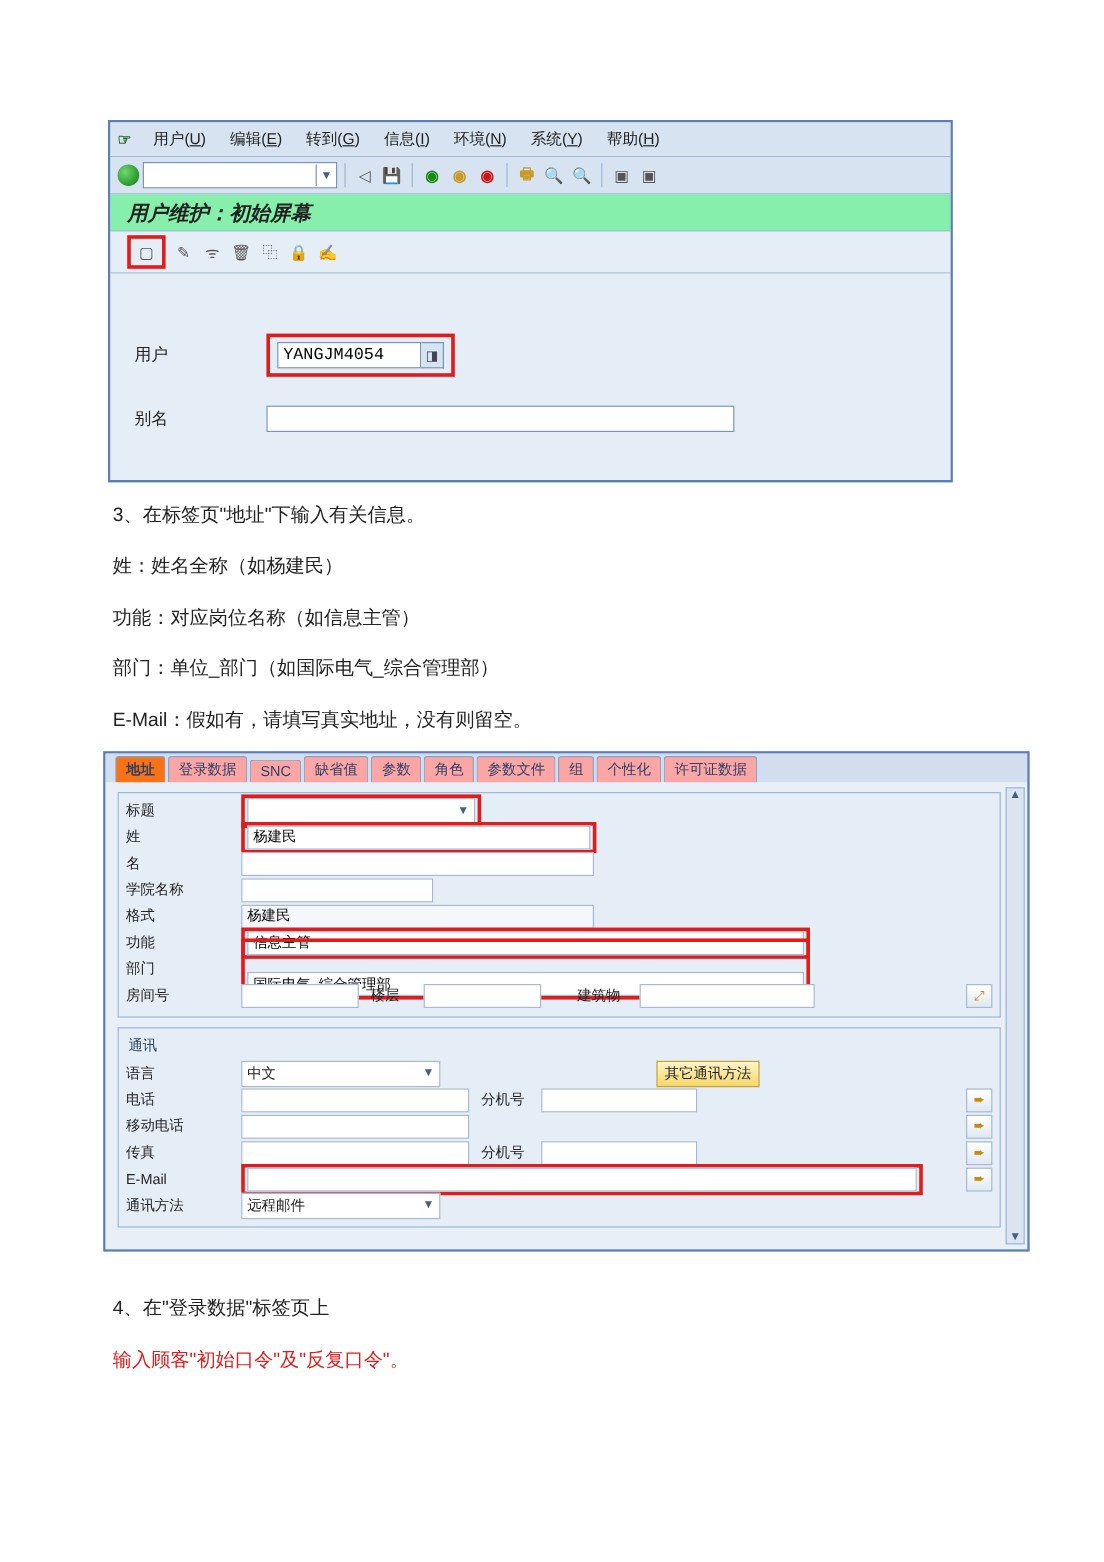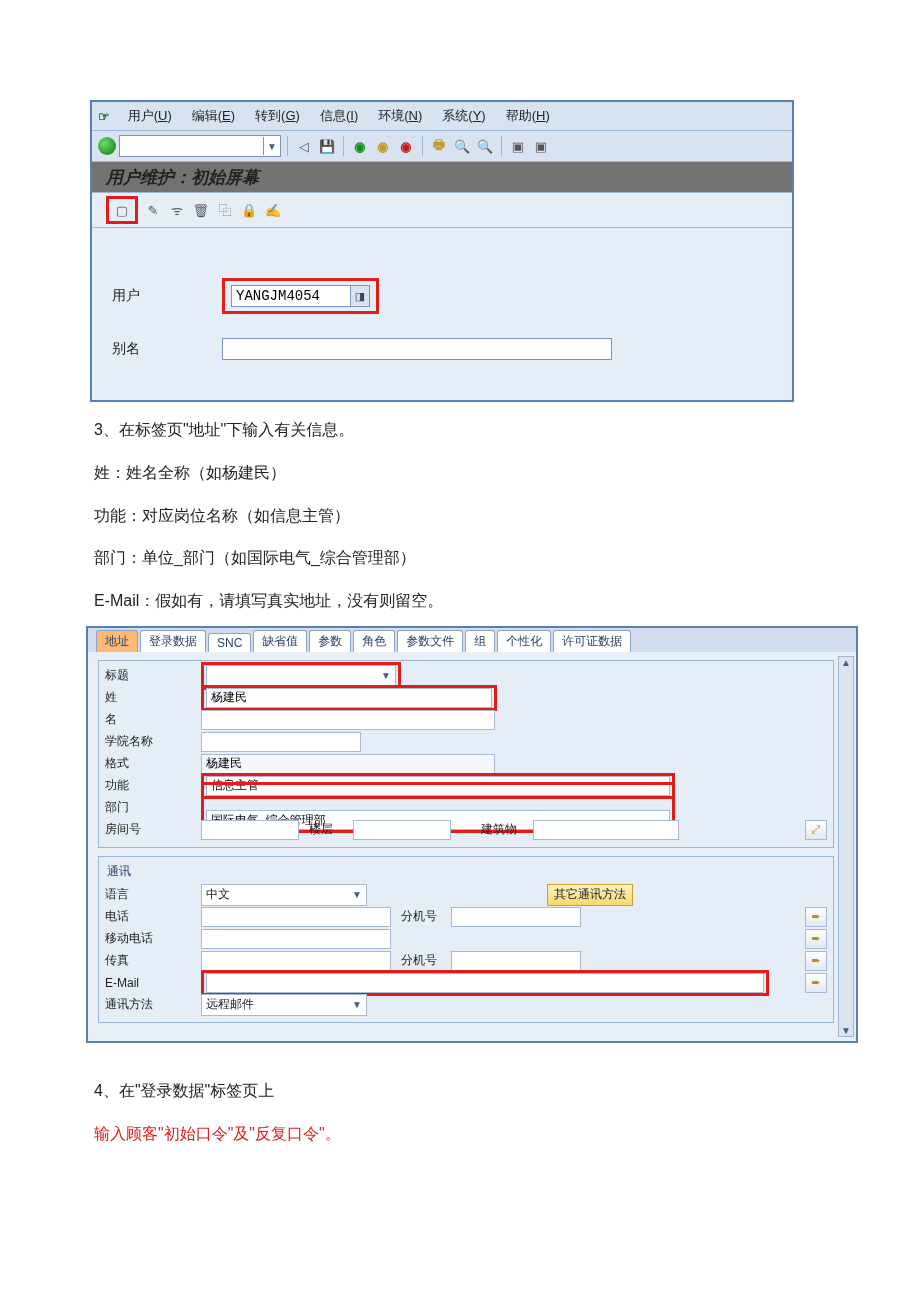--- a/index.html
+++ b/index.html
@@ -12,38 +12,38 @@
   .menu-item u{text-decoration:underline}
   .toolbar1{display:flex;align-items:center;height:30px;border-bottom:1px solid #9db7d6;background:#d7e3f0;padding:0 6px;gap:3px}
   .greenball{width:18px;height:18px;border-radius:50%;background:radial-gradient(circle at 35% 35%,#6fd86f,#0a7a0a);display:inline-block}
   .combo{width:160px;height:20px;border:1px solid #7a94ba;background:#fff;display:flex;align-items:center;justify-content:flex-end}
   .combo .arr{width:16px;height:18px;border-left:1px solid #7a94ba;display:flex;align-items:center;justify-content:center;color:#44608a;font-size:10px}
   .sep{width:1px;height:20px;background:#9db7d6;margin:0 3px}
   .ico{width:20px;height:20px;display:flex;align-items:center;justify-content:center;color:#555;font-size:13px}
   .ico.green{color:#178a17;font-weight:bold}
   .ico.red{color:#c81818;font-weight:bold}
   .ico.gold{color:#c89a2a;font-weight:bold}
-  .titlebar{height:30px;display:flex;align-items:center;border-bottom:1px solid #9db7d6;background:#737373;font-style:italic;font-weight:bold;font-size:17px;padding-left:14px;font-family:Liberation Sans, sans-serif}
+  .titlebar{height:30px;display:flex;align-items:center;border-bottom:1px solid #9db7d6;background:#86efac;font-style:italic;font-weight:bold;font-size:17px;padding-left:14px;font-family:Liberation Sans, sans-serif}
   .toolbar2{height:34px;display:flex;align-items:center;border-bottom:1px solid #9db7d6;background:#e5edf6;padding-left:14px;gap:6px}
   .redbox{border:3px solid #e21b1b;padding:2px 4px;display:flex;align-items:center}
   .tb2ico{width:18px;height:18px;display:flex;align-items:center;justify-content:center;font-size:13px;color:#555}
   .formarea{background:#e5edf6;padding:50px 20px 16px}
   .frow{display:flex;align-items:center;margin-bottom:24px}
   .flab{width:110px;font-size:14px}
   .userwrap{border:3px solid #e21b1b;padding:4px 6px;display:flex;align-items:flex-end}
   .txtin{height:20px;border:1px solid #7a94ba;background:#fff;font-family:"Courier New",monospace;padding:0 4px;font-size:14px}
   .f4{width:18px;height:20px;border:1px solid #7a94ba;border-left:none;background:#d7e3f0;display:flex;align-items:center;justify-content:center;font-size:11px;color:#445}
   
   .para{margin:14px 0 10px 94px;width:720px;font-size:16px;line-height:1.8}
   .red{color:#e21b1b}
   
   .sap2{border:2px solid #5a7fb7;background:#e9eff7;margin-left:86px;width:768px}
   .tabbar{display:flex;align-items:flex-end;height:24px;background:#d2dded;padding-left:8px;font-size:12px}
-  .tab{padding:2px 8px;border:1px solid #8aa4c7;border-bottom:none;margin-right:2px;background:#ffffff;border-top-left-radius:3px;border-top-right-radius:3px;color:#2b426a}
-  .tab.active{background:#fdba74;font-weight:normal}
+  .tab{padding:2px 8px;border:1px solid #8aa4c7;border-bottom:none;margin-right:2px;background:#fca5a5;border-top-left-radius:3px;border-top-right-radius:3px;color:#2b426a}
+  .tab.active{background:#f97316;font-weight:bold}
   .panel{background:#e9eff7;padding:8px 10px 10px;position:relative}
   .vscroll{position:absolute;right:2px;top:4px;bottom:4px;width:14px;background:#dbe4ef;border:1px solid #9db7d6;display:flex;flex-direction:column;justify-content:space-between;align-items:center;font-size:10px;color:#44608a}
   .group{border:1px solid #9db7d6;background:#e5edf6;margin-bottom:8px;padding:4px 6px 6px;width:722px}
   .grphdr{color:#2b426a;font-size:12px;margin:2px 0 4px 2px}
   .row2{display:flex;align-items:center;height:22px;font-size:12px}
   .lab2{width:96px}
   .in2{height:18px;border:1px solid #a8bad3;background:#fff;font-size:12px;padding:0 4px}
   .sel2{height:20px;border:1px solid #a8bad3;background:#fff;display:flex;align-items:center;font-size:12px;padding:0 4px;justify-content:space-between}
   .sel2 .arr{font-size:10px;color:#44608a}
   .rb{border:3px solid #e21b1b;padding:0 2px;display:flex;align-items:center}

